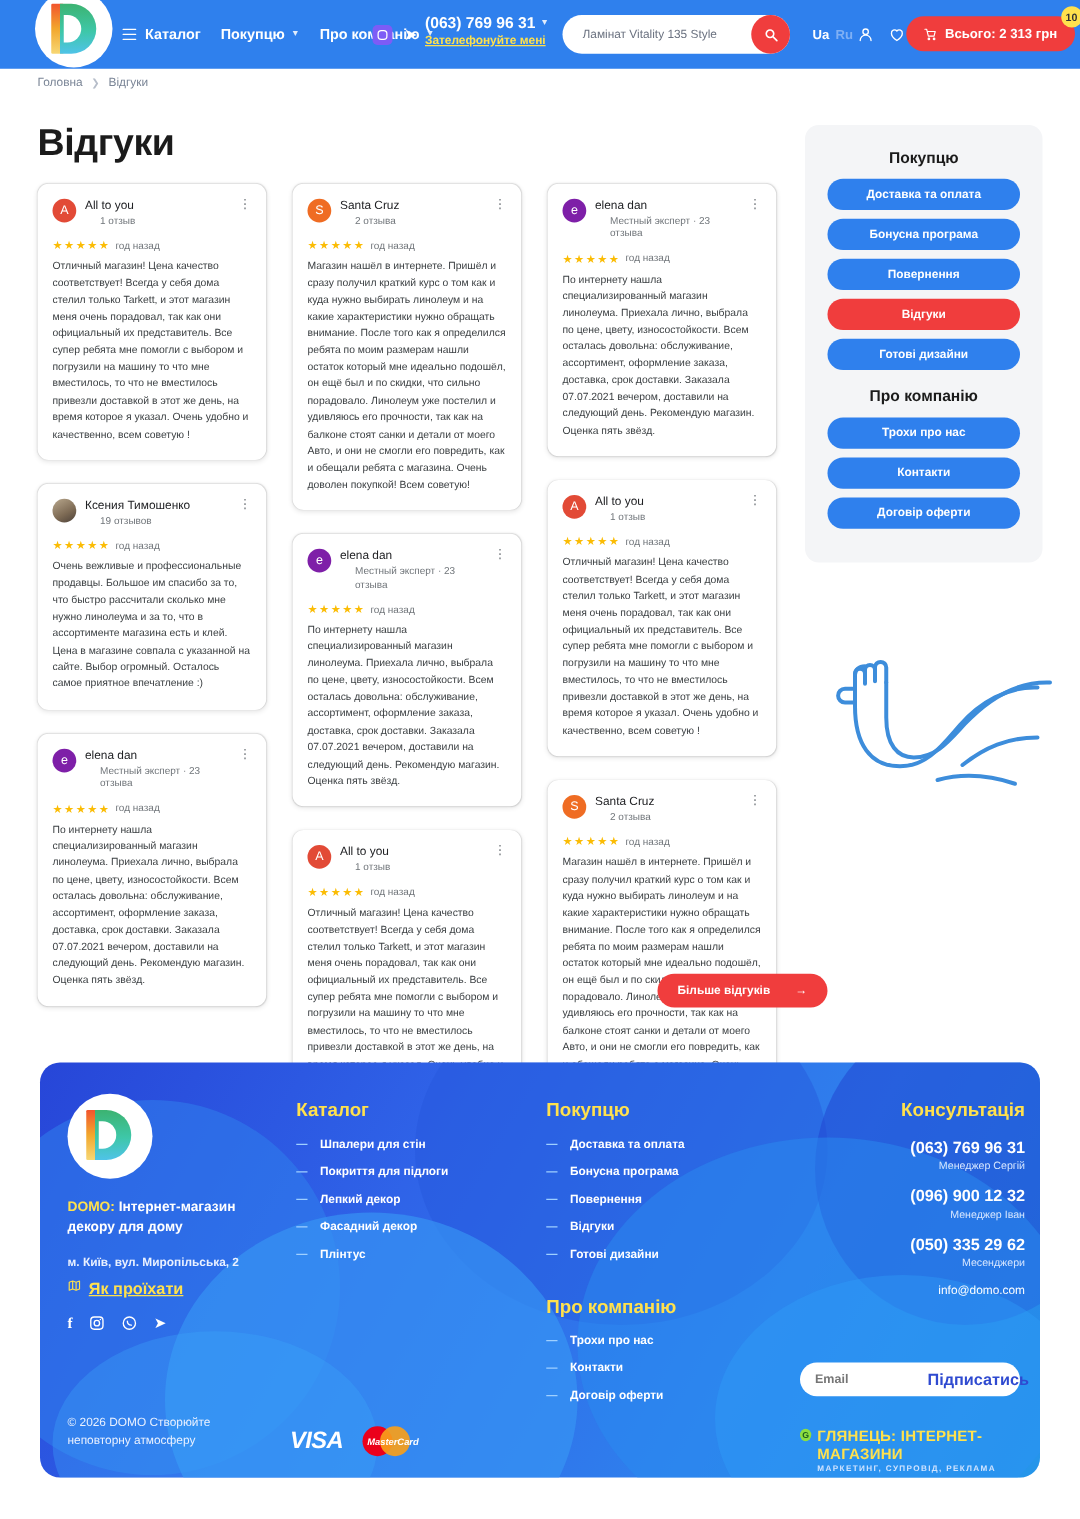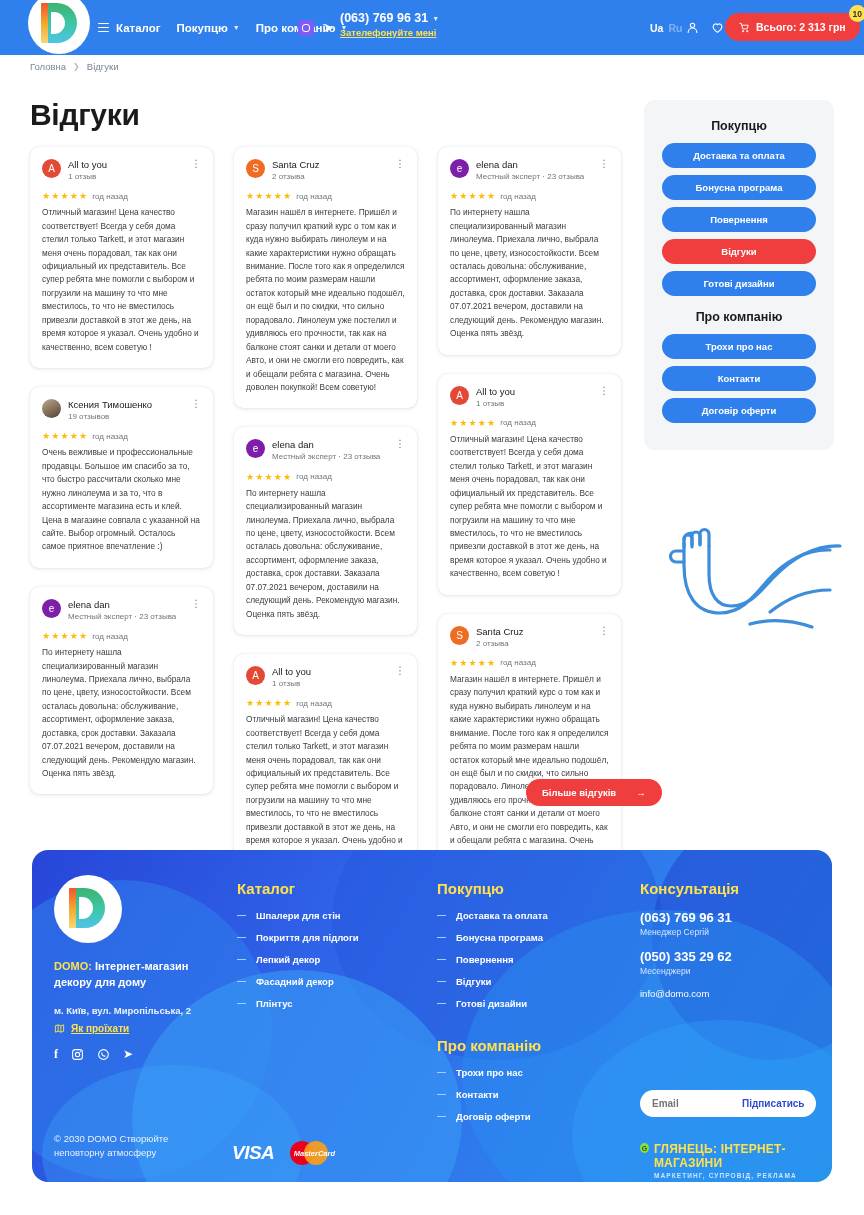--- a/index.html
+++ b/index.html
@@ -115,21 +115,21 @@
     width: 19px; height: 19px; border-radius: 50%; flex: 0 0 19px;
     color: #fff; font-size: 10px; font-weight: 500;
     display: flex; align-items: center; justify-content: center;
   }
   .rv-av.red { background: #e24a36; }
   .rv-av.orange { background: #ef6c23; }
   .rv-av.purple { background: #7e1fa8; }
   .rv-av.photo { background: linear-gradient(150deg,#b9a88e,#7d6a54 60%,#4b4038); }
   .rv-who { min-width: 0; flex: 1; }
   .rv-name { font-size: 9.5px; color: #202124; line-height: 1.25; }
-  .rv-meta { font-size: 8px; color: #70757a; line-height: 1.3; margin-top: 1px; }
+  .rv-meta { font-size: 8px; color: #70757a; line-height: 1.3; margin-top: 1px; margin-left: 12px; }
   .rv-dots { color: #70757a; font-size: 10px; line-height: 1; letter-spacing: 0; padding-left: 4px; }
   .rv-stars { display: flex; align-items: center; gap: 4px; margin-top: 9px; }
   .stars { color: #fbbc04; font-size: 9px; letter-spacing: 1.2px; }
   .rv-ago { font-size: 8px; color: #70757a; }
   .rv-text { margin-top: 5px; font-size: 8.3px; line-height: 1.62; color: #3c4043; }
 
   
   .sidebar {
     position: absolute; left: 644px; top: 100px; width: 190px;
     background: #f4f5f7; border-radius: 11px; padding: 15px 18px 20px 18px;
@@ -166,52 +166,52 @@
   .b3 { left: 300px; top: -70px; width: 330px; height: 280px; background: rgba(38,86,220,.45); }
   .b4 { left: 430px; top: 60px; width: 400px; height: 330px; background: rgba(42,140,240,.50); }
   .b5 { left: 620px; top: -40px; width: 240px; height: 250px; background: rgba(33,70,210,.55); }
   .b6 { left: 540px; top: 170px; width: 300px; height: 230px; background: rgba(48,160,250,.38); }
   .b7 { left: 10px; top: 215px; width: 260px; height: 180px; background: rgba(60,165,250,.35); }
 
   .fcol { position: absolute; }
   .fcol.brand { left: 22px; top: 25px; width: 175px; }
   .fcol.cat   { left: 205px; top: 30px; width: 185px; }
   .fcol.buy   { left: 405px; top: 30px; width: 185px; }
-  .fcol.cons  { left: 608px; top: 30px; width: 180px; }
+  .fcol.cons  { left: 608px; top: 30px; width: 180px; text-align: right; }
 
   .f-logo {
     width: 68px; height: 68px; border-radius: 50%; background: #fff;
     display: flex; align-items: center; justify-content: center;
   }
   .f-logo .logo-d { width: 38px; height: 42px; }
   .f-brand-name { margin-top: 16px; font-size: 11px; font-weight: 700; line-height: 1.45; color: #fff; }
   .f-brand-name .hl { color: #ffe14d; }
   .f-addr { margin-top: 14px; font-size: 9.5px; font-weight: 600; color: #eaf1ff; }
-  .f-how { margin-top: 7px; display: flex; align-items: flex-start; gap: 6px; font-size: 10px; font-weight: 600; color: #ffe14d; }
+  .f-how { margin-top: 7px; display: flex; align-items: flex-start; gap: 6px; font-size: 13px; font-weight: 600; color: #ffe14d; }
   .f-how .lbl { text-decoration: underline; }
   .f-soc { margin-top: 14px; display: flex; gap: 13px; align-items: center; }
   .f-soc span { color: #fff; font-size: 12px; line-height: 1; }
   .f-soc svg { width: 13px; height: 13px; }
 
   .f-head { font-size: 15px; font-weight: 700; color: #ffe14d; margin-bottom: 13px; }
   .f-head.mt { margin-top: 28px; }
   .f-link { display: flex; align-items: center; gap: 10px; font-size: 9.5px; font-weight: 600; color: #fff; margin-bottom: 11px; }
   .f-link .dash { width: 9px; height: 1.6px; background: #9fd0ff; flex: 0 0 9px; }
 
   .f-phone { font-size: 13px; font-weight: 700; color: #fff; }
   .f-pname { font-size: 8.5px; color: #d6e6ff; margin-top: 2px; margin-bottom: 12px; }
   .f-mail { font-size: 9.5px; color: #fff; margin-top: 6px; }
 
   .sub-wrap {
     position: absolute; left: 608px; top: 240px; width: 176px; height: 27px;
     background: #fff; border-radius: 14px; display: flex; align-items: center;
     padding: 0 12px; justify-content: space-between;
   }
   .sub-input { border: none; outline: none; font-size: 10px; color: #9aa3b0; width: 90px; font-family: "Liberation Sans", sans-serif; background: transparent; font-weight: bold; }
-  .sub-btn { border: none; background: transparent; font-size: 10px; font-weight: 700; color: #2f4ad0; cursor: pointer; font-family: "Liberation Sans", sans-serif; }
+  .sub-btn { border: none; background: transparent; font-size: 13px; font-weight: 700; color: #2f4ad0; cursor: pointer; font-family: "Liberation Sans", sans-serif; }
 
   .glyanec { position: absolute; left: 608px; top: 292px; display: flex; align-items: flex-start; gap: 5px; }
   .g-dot { width: 10px; height: 10px; border-radius: 50%; background: #8ddf3f; color: #1b5e20; font-size: 7px; font-weight: 700; display: flex; align-items: center; justify-content: center; margin-top: 1px; }
   .g-t1 { font-size: 12px; font-weight: 700; color: #ffe14d; letter-spacing: .2px; }
   .g-t2 { font-size: 6.5px; font-weight: 700; color: #cfe3ff; letter-spacing: 1.1px; margin-top: 2px; }
 
   .copy { position: absolute; left: 22px; top: 282px; font-size: 9.5px; color: #eaf1ff; line-height: 1.5; width: 150px; }
   .pay { position: absolute; left: 200px; top: 288px; display: flex; align-items: center; gap: 16px; }
   .visa { color: #fff; font-size: 19px; font-weight: 700; font-style: italic; letter-spacing: -.5px; }
   .mc { position: relative; width: 48px; height: 30px; }
@@ -262,20 +262,29 @@
     </div>
 
     <div class="phone-blk">
       <div class="phone-num">
         <span>(063) 769 96 31</span>
         <span class="caret">▼</span>
       </div>
       <span class="phone-cb">Зателефонуйте мені</span>
     </div>
 
+    <div class="search-wrap">
+      <input class="search-field" value="Ламінат Vitality 135 Style" placeholder="Пошук" style="">
+      <button class="search-btn">
+        <svg viewBox="0 0 24 24" fill="none" stroke="#fff" stroke-width="2.6">
+          <circle cx="10" cy="10" r="6"></circle>
+            <line x1="15" y1="15" x2="21" y2="21" stroke-linecap="round"></line>
+        </svg>
+      </button>
+    </div>
 
     <div class="lang">
       <span class="a">Ua</span>
       <span class="b">Ru</span>
     </div>
 
     <div class="hdr-icons">
       <svg viewBox="0 0 24 24" fill="none" stroke="#fff" stroke-width="2">
         <circle cx="12" cy="8" r="4"></circle>
           <path d="M4 21c0-4.4 3.6-8 8-8s8 3.6 8 8" stroke-linecap="round"></path>
@@ -594,41 +603,45 @@
     </div>
 
     <div class="fcol cons">
       <div class="f-head">Консультація</div>
       <div id="f-phones">
           <div>
             <div class="f-phone">(063) 769 96 31</div>
             <div class="f-pname">Менеджер Сергій</div>
           </div>
           <div>
+            <div class="f-phone">(096) 900 12 32</div>
+            <div class="f-pname">Менеджер Іван</div>
+          </div>
+          <div>
             <div class="f-phone">(050) 335 29 62</div>
             <div class="f-pname">Месенджери</div>
           </div>
         </div>
       <div class="f-mail">info@domo.com</div>
     </div>
 
     <div class="sub-wrap">
       <input class="sub-input" placeholder="Email" style="">
       <button class="sub-btn">Підписатись</button>
     </div>
 
     <div class="glyanec">
       <span class="g-dot">G</span>
       <span>
         <span class="g-t1" style="display:block">ГЛЯНЕЦЬ: ІНТЕРНЕТ-МАГАЗИНИ</span>
         <span class="g-t2" style="display:block">МАРКЕТИНГ, СУПРОВІД, РЕКЛАМА</span>
       </span>
     </div>
 
-    <div class="copy">© 2030 DOMO Створюйте неповторну атмосферу</div>
+    <div class="copy">© 2026 DOMO Створюйте неповторну атмосферу</div>
 
     <div class="pay">
       <span class="visa">VISA</span>
       <span class="mc">
         <span class="c cl"></span>
           <span class="c cr"></span>
         <span class="txt">MasterCard</span>
       </span>
     </div>
   </footer>

